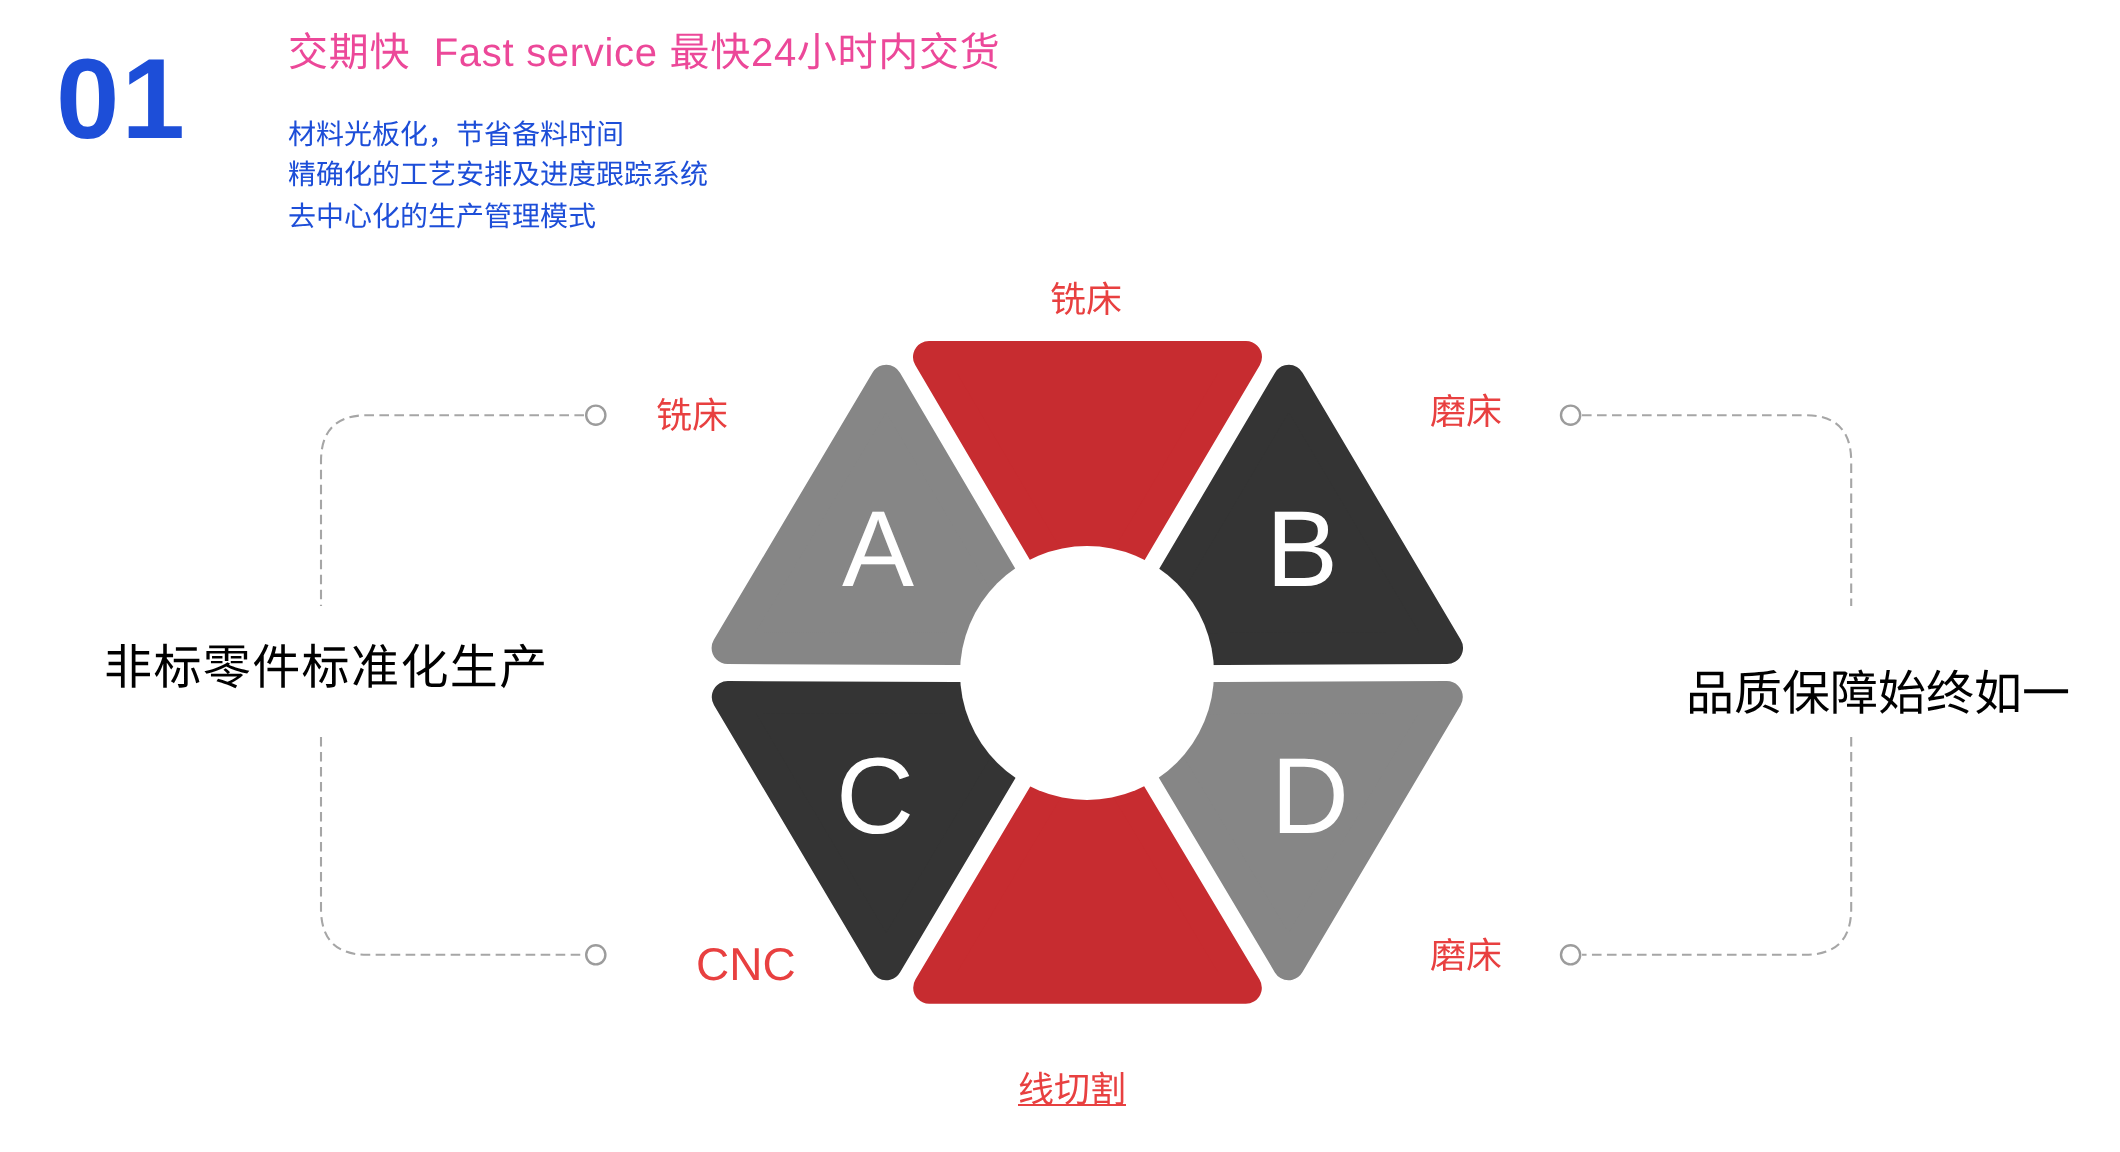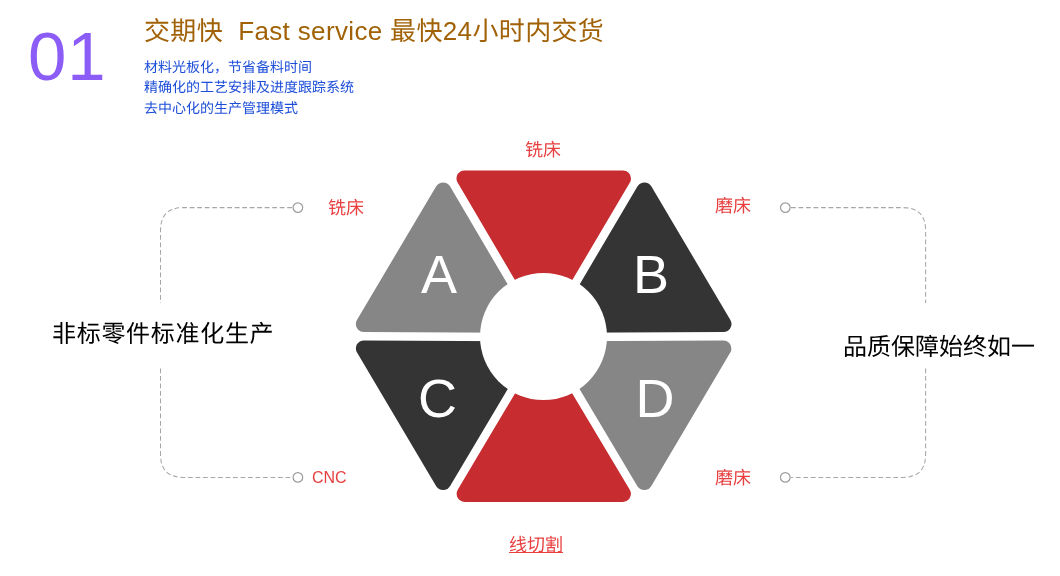--- a/index.html
+++ b/index.html
@@ -1,21 +1,21 @@
 <!DOCTYPE html>
 <html lang="zh-CN"><head>
 <meta charset="utf-8">
 <title>交期快</title>
 <style>
   html,body{margin:0;padding:0;}
   body{width:1060px;height:576px;background:#ffffff;overflow:hidden;position:relative;
        font-family:"Liberation Sans",sans-serif;}
   .abs{position:absolute;white-space:nowrap;}
-  .num01{left:28px;top:17px;font-size:69px;font-weight:normal;color:#8b5cf6;letter-spacing:1px;}
-  .title{left:144px;top:10px;font-size:26px;letter-spacing:0.35px;color:#a16207;font-weight:500;}
+  .num01{left:28px;top:17px;font-size:57px;font-weight:bold;color:#1d4ed8;letter-spacing:1px;}
+  .title{left:144px;top:10px;font-size:20px;letter-spacing:0.35px;color:#ec4899;font-weight:500;}
   .para{left:144px;top:57px;font-size:14px;color:#1d4ed8;line-height:20.4px;}
   .sidetext{font-size:24px;color:#000000;}
   .red{color:#e84040;font-size:18px;}
 </style>
 </head>
 <body>
 <svg class="abs" style="left:0;top:0" width="1060" height="576" viewBox="0 0 1060 576">
 
   <path d="M 543.6,312.9 L 464.5,178.5 L 623.0,178.5 Z" fill="#c72c30" stroke="#c72c30" stroke-width="16" stroke-linejoin="round"></path>
   <path d="M 522.1,324.7 L 363.8,324.0 L 443.1,190.4 Z" fill="#868686" stroke="#868686" stroke-width="16" stroke-linejoin="round"></path>
@@ -44,15 +44,15 @@
   </g>
 </svg>
 <div class="abs num01">01</div>
 <div class="abs title">交期快&nbsp;&nbsp;Fast service 最快24小时内交货</div>
 <div class="abs para">材料光板化，节省备料时间<br>精确化的工艺安排及进度跟踪系统<br>去中心化的生产管理模式</div>
 <div class="abs sidetext" style="left:52px;top:314px;letter-spacing:0.7px;">非标零件标准化生产</div>
 <div class="abs sidetext" style="left:843px;top:327px;">品质保障始终如一</div>
 <div class="abs red" style="left:525px;top:135px;">铣床</div>
 <div class="abs red" style="left:328px;top:193px;">铣床</div>
 <div class="abs red" style="left:715px;top:191px;">磨床</div>
-<div class="abs red" style="left:312px;top:469px;font-size:16px;">CNC</div>
+<div class="abs red" style="left:348px;top:469px;font-size:23px;">CNC</div>
 <div class="abs red" style="left:715px;top:463px;">磨床</div>
 <div class="abs red" style="left:509px;top:530px;text-decoration:underline;">线切割</div>
 
 </body></html>

